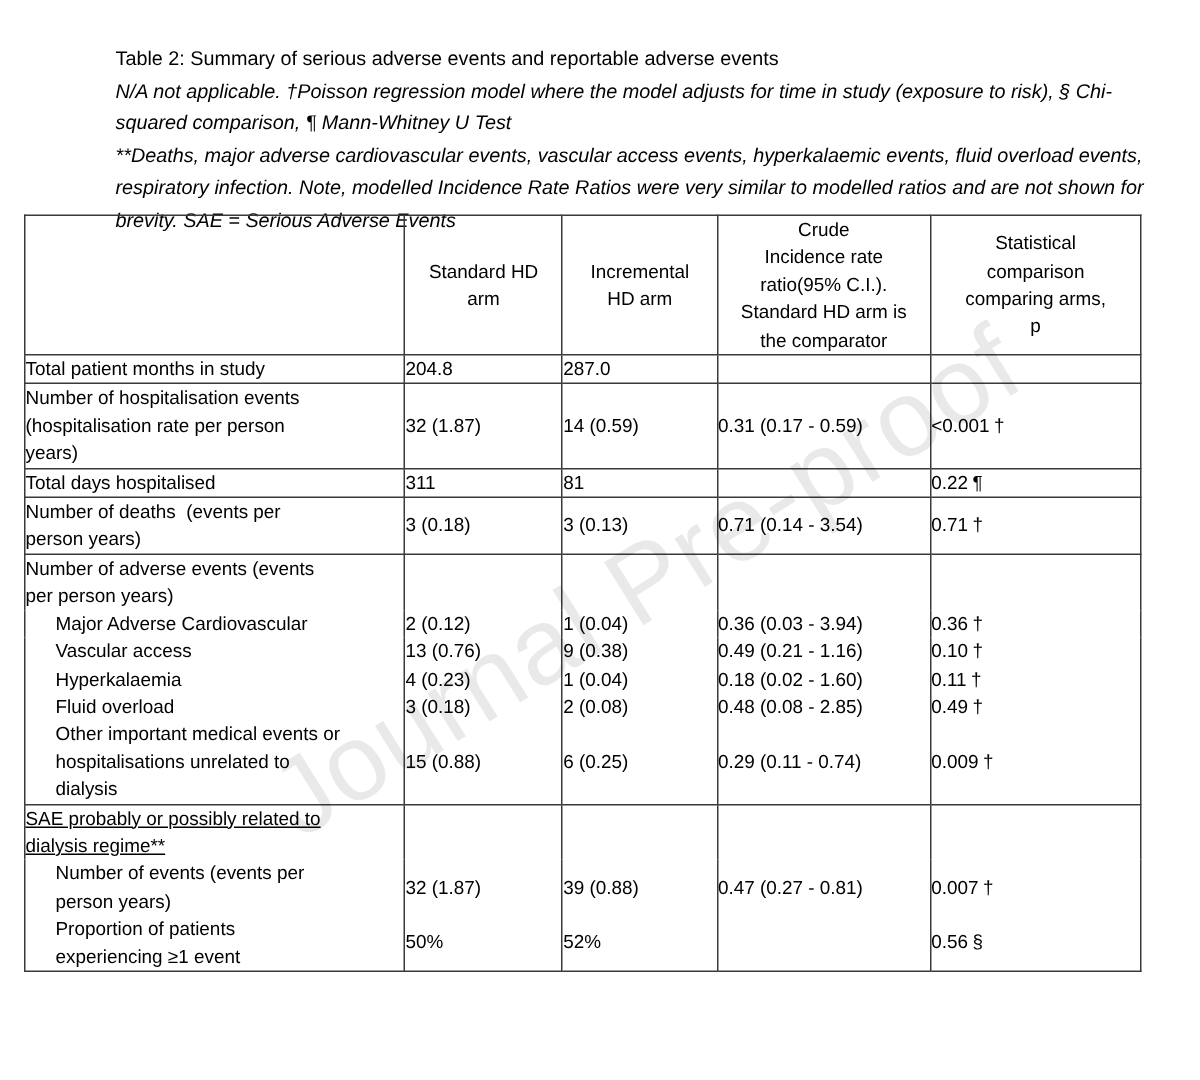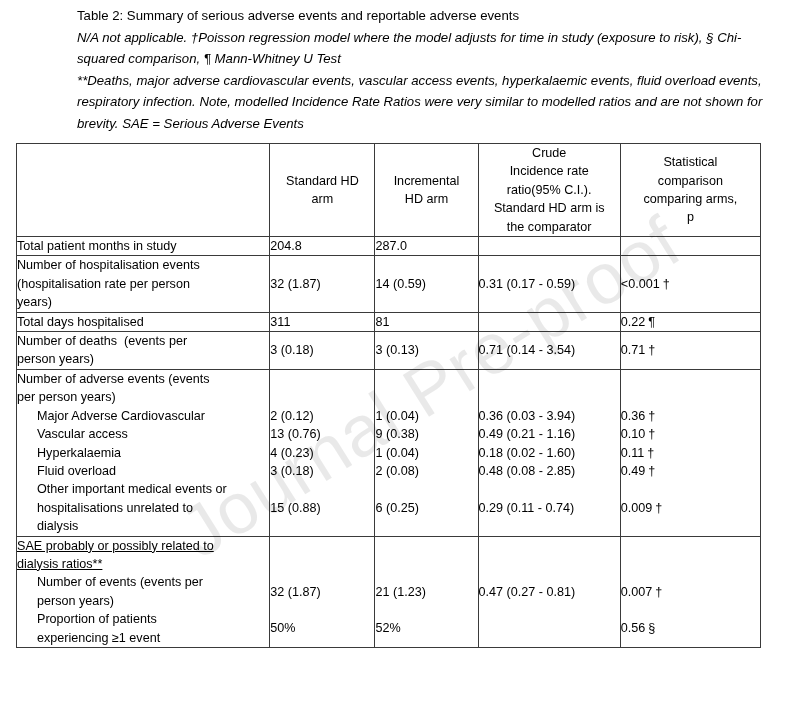--- a/index.html
+++ b/index.html
@@ -32,21 +32,21 @@
     font-weight: 400;
     fill: #000000;
     fill-opacity: 0.085;
     letter-spacing: 1px;
   }
 
   
   #caption {
     position: absolute;
     left: 77px;
-    top: 5px;
+    top: 28px;
     width: 706px;
     z-index: 2;
   }
   #caption .cap-line {
     font-size: 13.2px;
     line-height: 21.5px;
     color: #000;
     white-space: pre-wrap;
   }
   #caption .cap-block {
@@ -281,35 +281,35 @@
       <td class="num no-top">6 (0.25)</td>
       <td class="num no-top">0.29 (0.11 - 0.74)</td>
       <td class="num no-top">
         <span>0.009</span><span class="sym">†</span>
       </td>
     </tr>
 
     <tr class="section-start">
       <td class="lbl no-bottom">
         <span class="ln">SAE probably or possibly related to</span>
-        <span class="ln">dialysis ratios**</span>
+        <span class="ln">dialysis regime**</span>
       </td>
       <td class="num no-bottom"></td>
       <td class="num no-bottom"></td>
       <td class="num no-bottom"></td>
       <td class="num no-bottom"></td>
     </tr>
 
     <tr>
       <td class="lbl indent no-top no-bottom">
         <span class="ln">Number of events (events per</span>
         <span class="ln">person years)</span>
       </td>
       <td class="num no-top no-bottom">32 (1.87)</td>
-      <td class="num no-top no-bottom">21 (1.23)</td>
+      <td class="num no-top no-bottom">39 (0.88)</td>
       <td class="num no-top no-bottom">0.47 (0.27 - 0.81)</td>
       <td class="num no-top no-bottom">
         <span>0.007</span><span class="sym">†</span>
       </td>
     </tr>
 
     <tr class="last-row">
       <td class="lbl indent no-top">
         <span class="ln">Proportion of patients</span>
         <span class="ln">experiencing ≥1 event</span>

